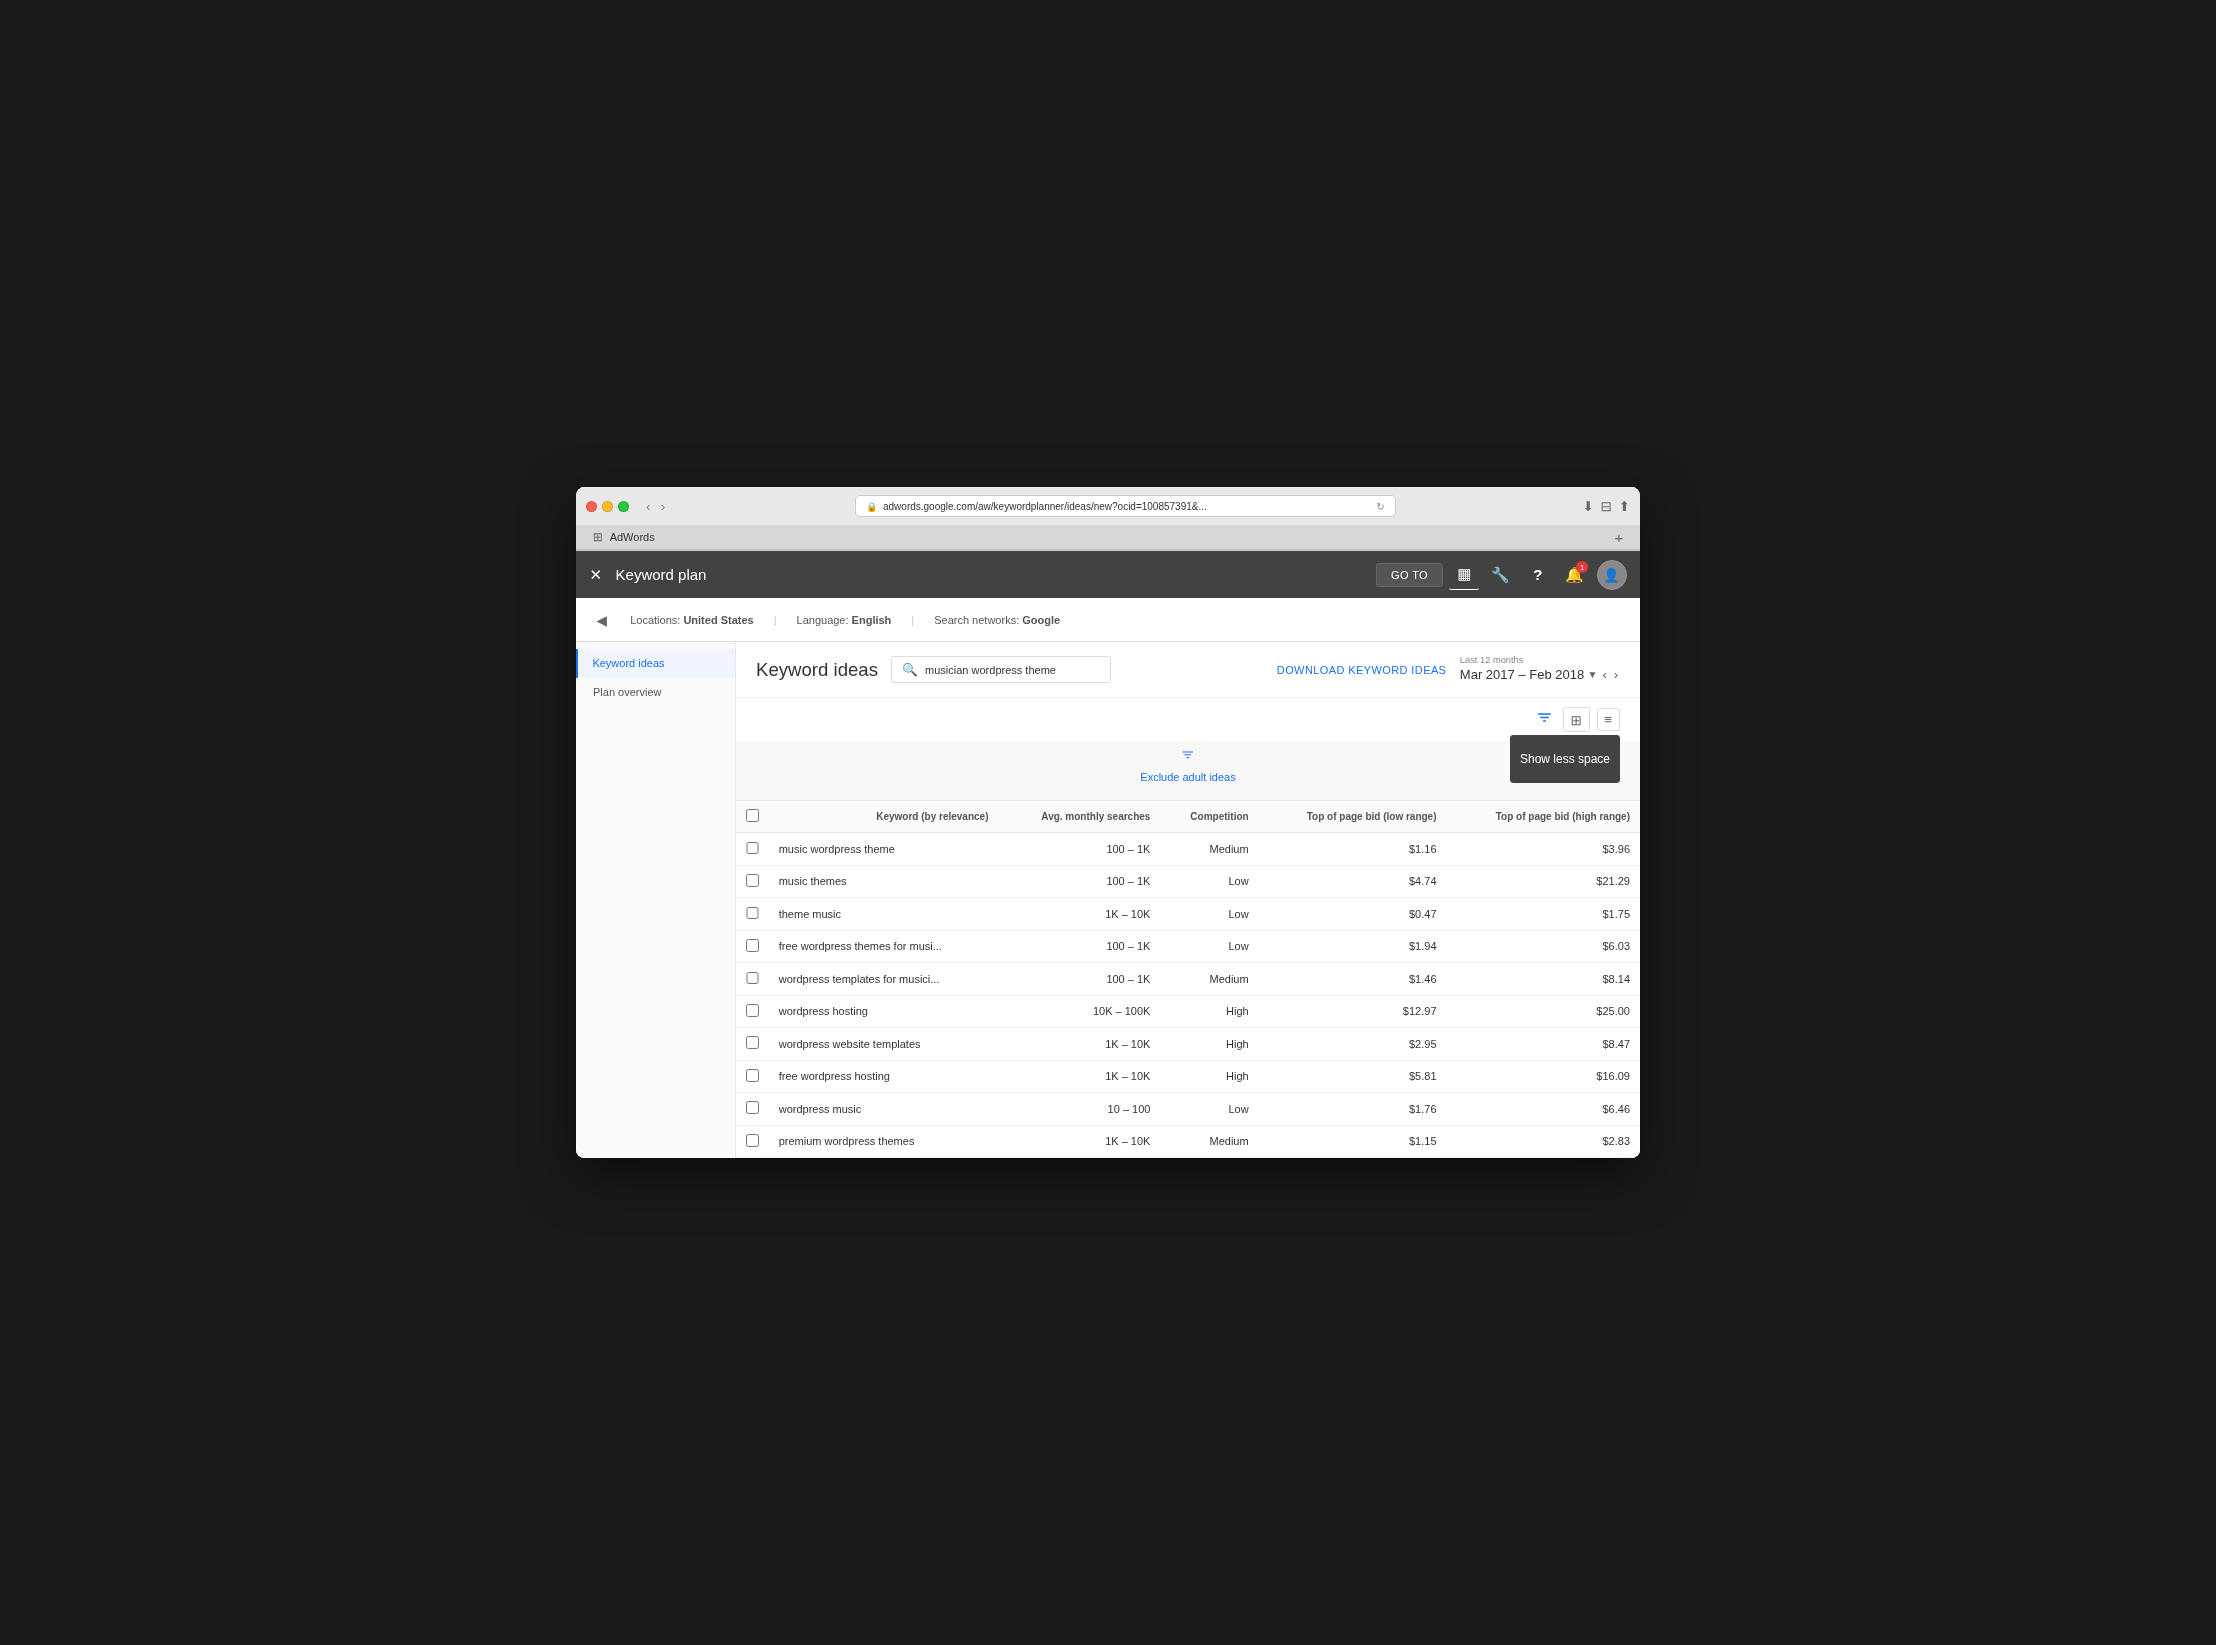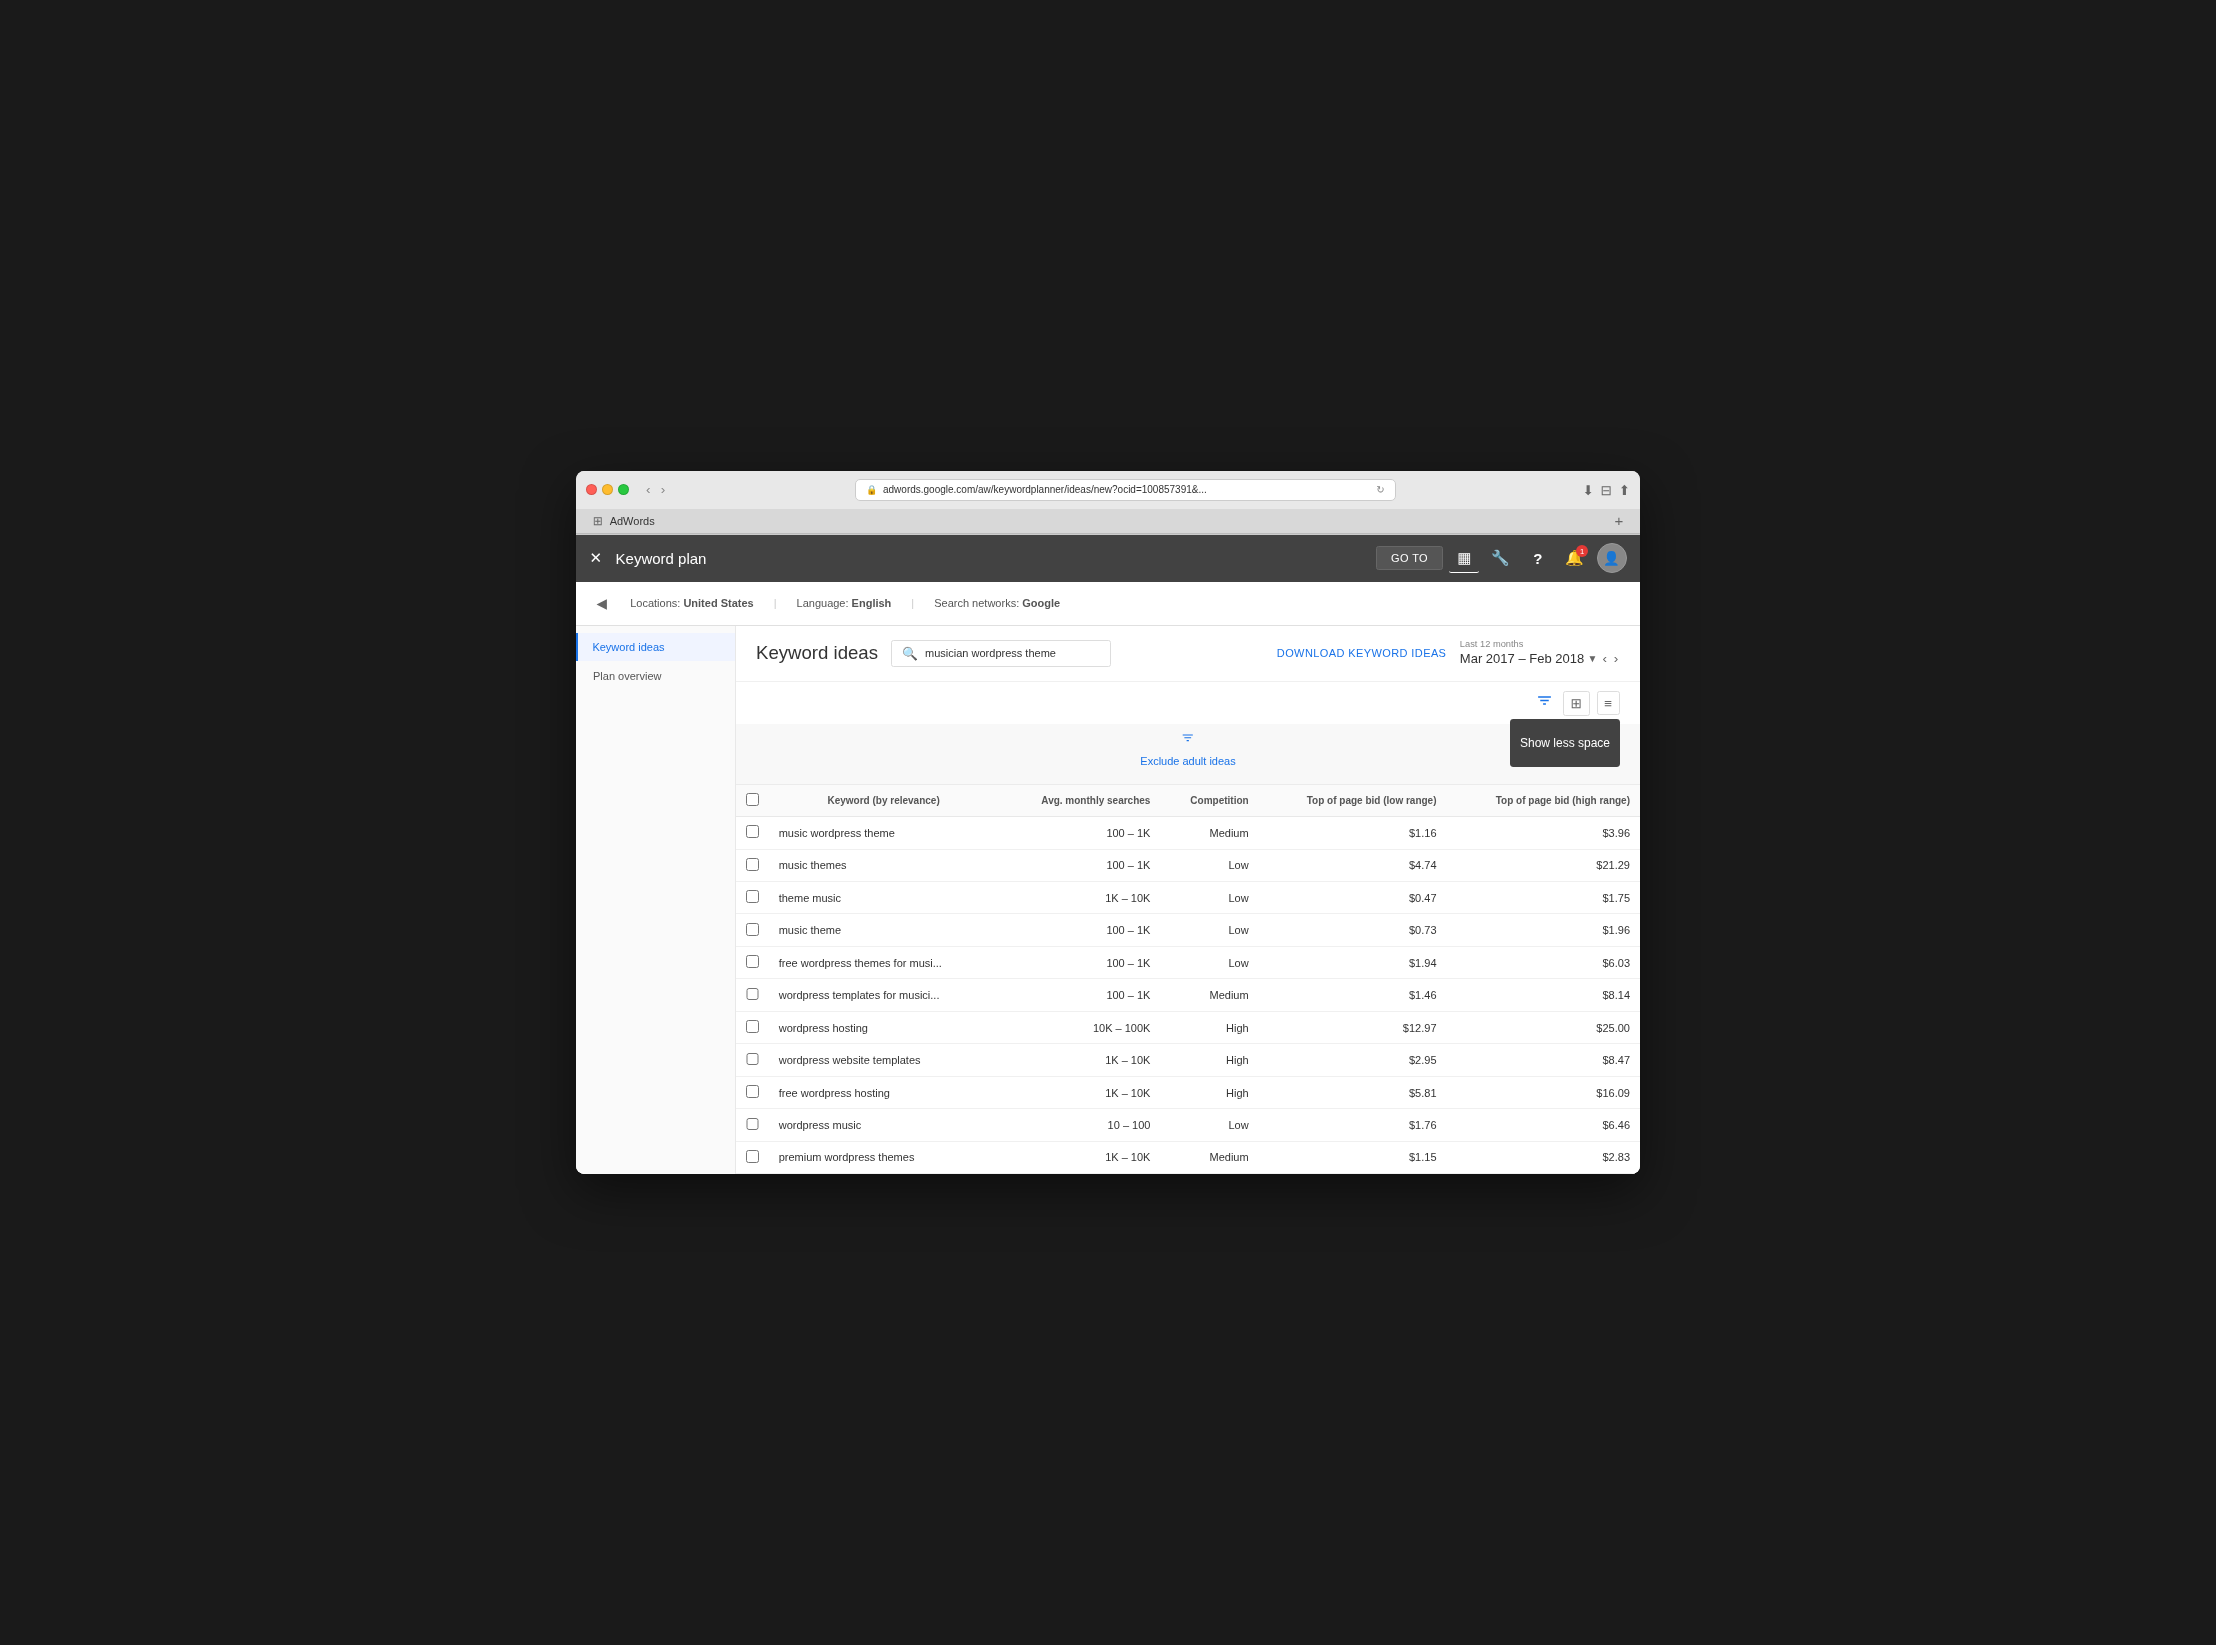--- a/index.html
+++ b/index.html
@@ -440,21 +440,21 @@
       border-collapse: collapse;
     }
 
     .keywords-table th {
       background: #fafafa;
       border-bottom: 1.7px solid #e8e8e8;
       padding: 8.4px 10px;
       font-size: 10px;
       font-weight: 600;
       color: #555;
-      text-align: center;
+      text-align: right;
       white-space: nowrap;
     }
 
     .keywords-table th:not(:first-child):not(:nth-child(2)) {
       text-align: right;
     }
 
     .keywords-table td {
       padding: 8.4px 10px;
       font-size: 11px;
@@ -688,30 +688,20 @@
       <td class="keyword-cell">theme music</td>
       <td>1K – 10K</td>
       <td>Low</td>
       <td>$0.47</td>
       <td>$1.75</td>
     </tr>
               <tr>
       <td class="checkbox-cell">
         <input type="checkbox" class="row-checkbox" style="">
       </td>
-      <td class="keyword-cell">music theme</td>
-      <td>100 – 1K</td>
-      <td>Low</td>
-      <td>$0.73</td>
-      <td>$1.96</td>
-    </tr>
-              <tr>
-      <td class="checkbox-cell">
-        <input type="checkbox" class="row-checkbox" style="">
-      </td>
       <td class="keyword-cell">free wordpress themes for musi...</td>
       <td>100 – 1K</td>
       <td>Low</td>
       <td>$1.94</td>
       <td>$6.03</td>
     </tr>
               <tr>
       <td class="checkbox-cell">
         <input type="checkbox" class="row-checkbox" style="">
       </td>

